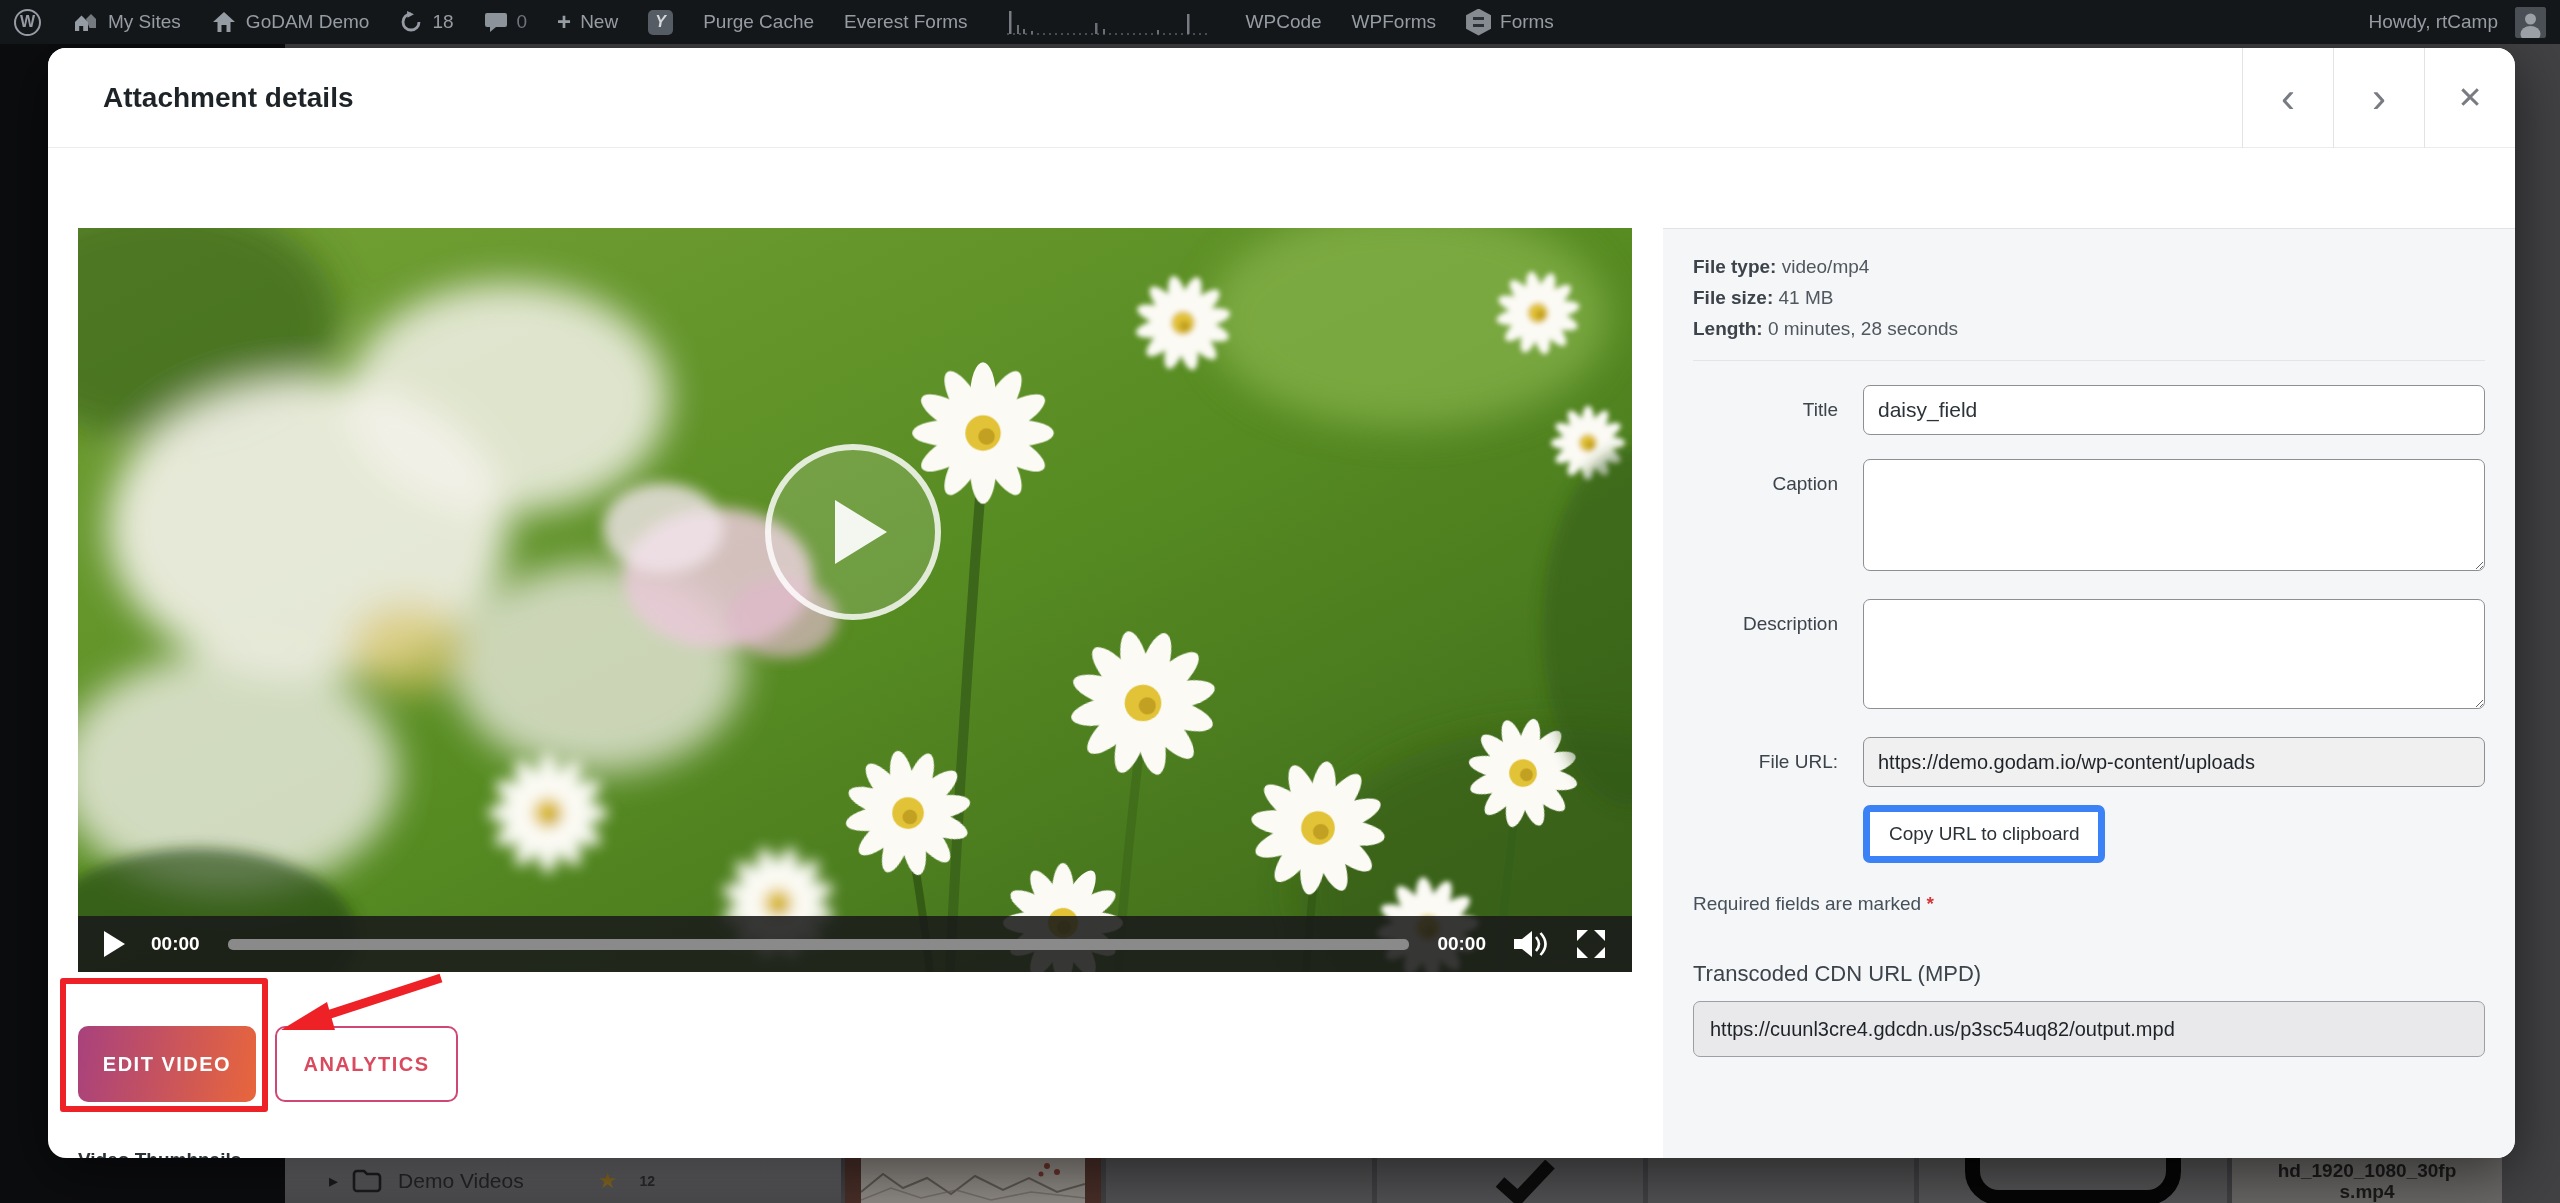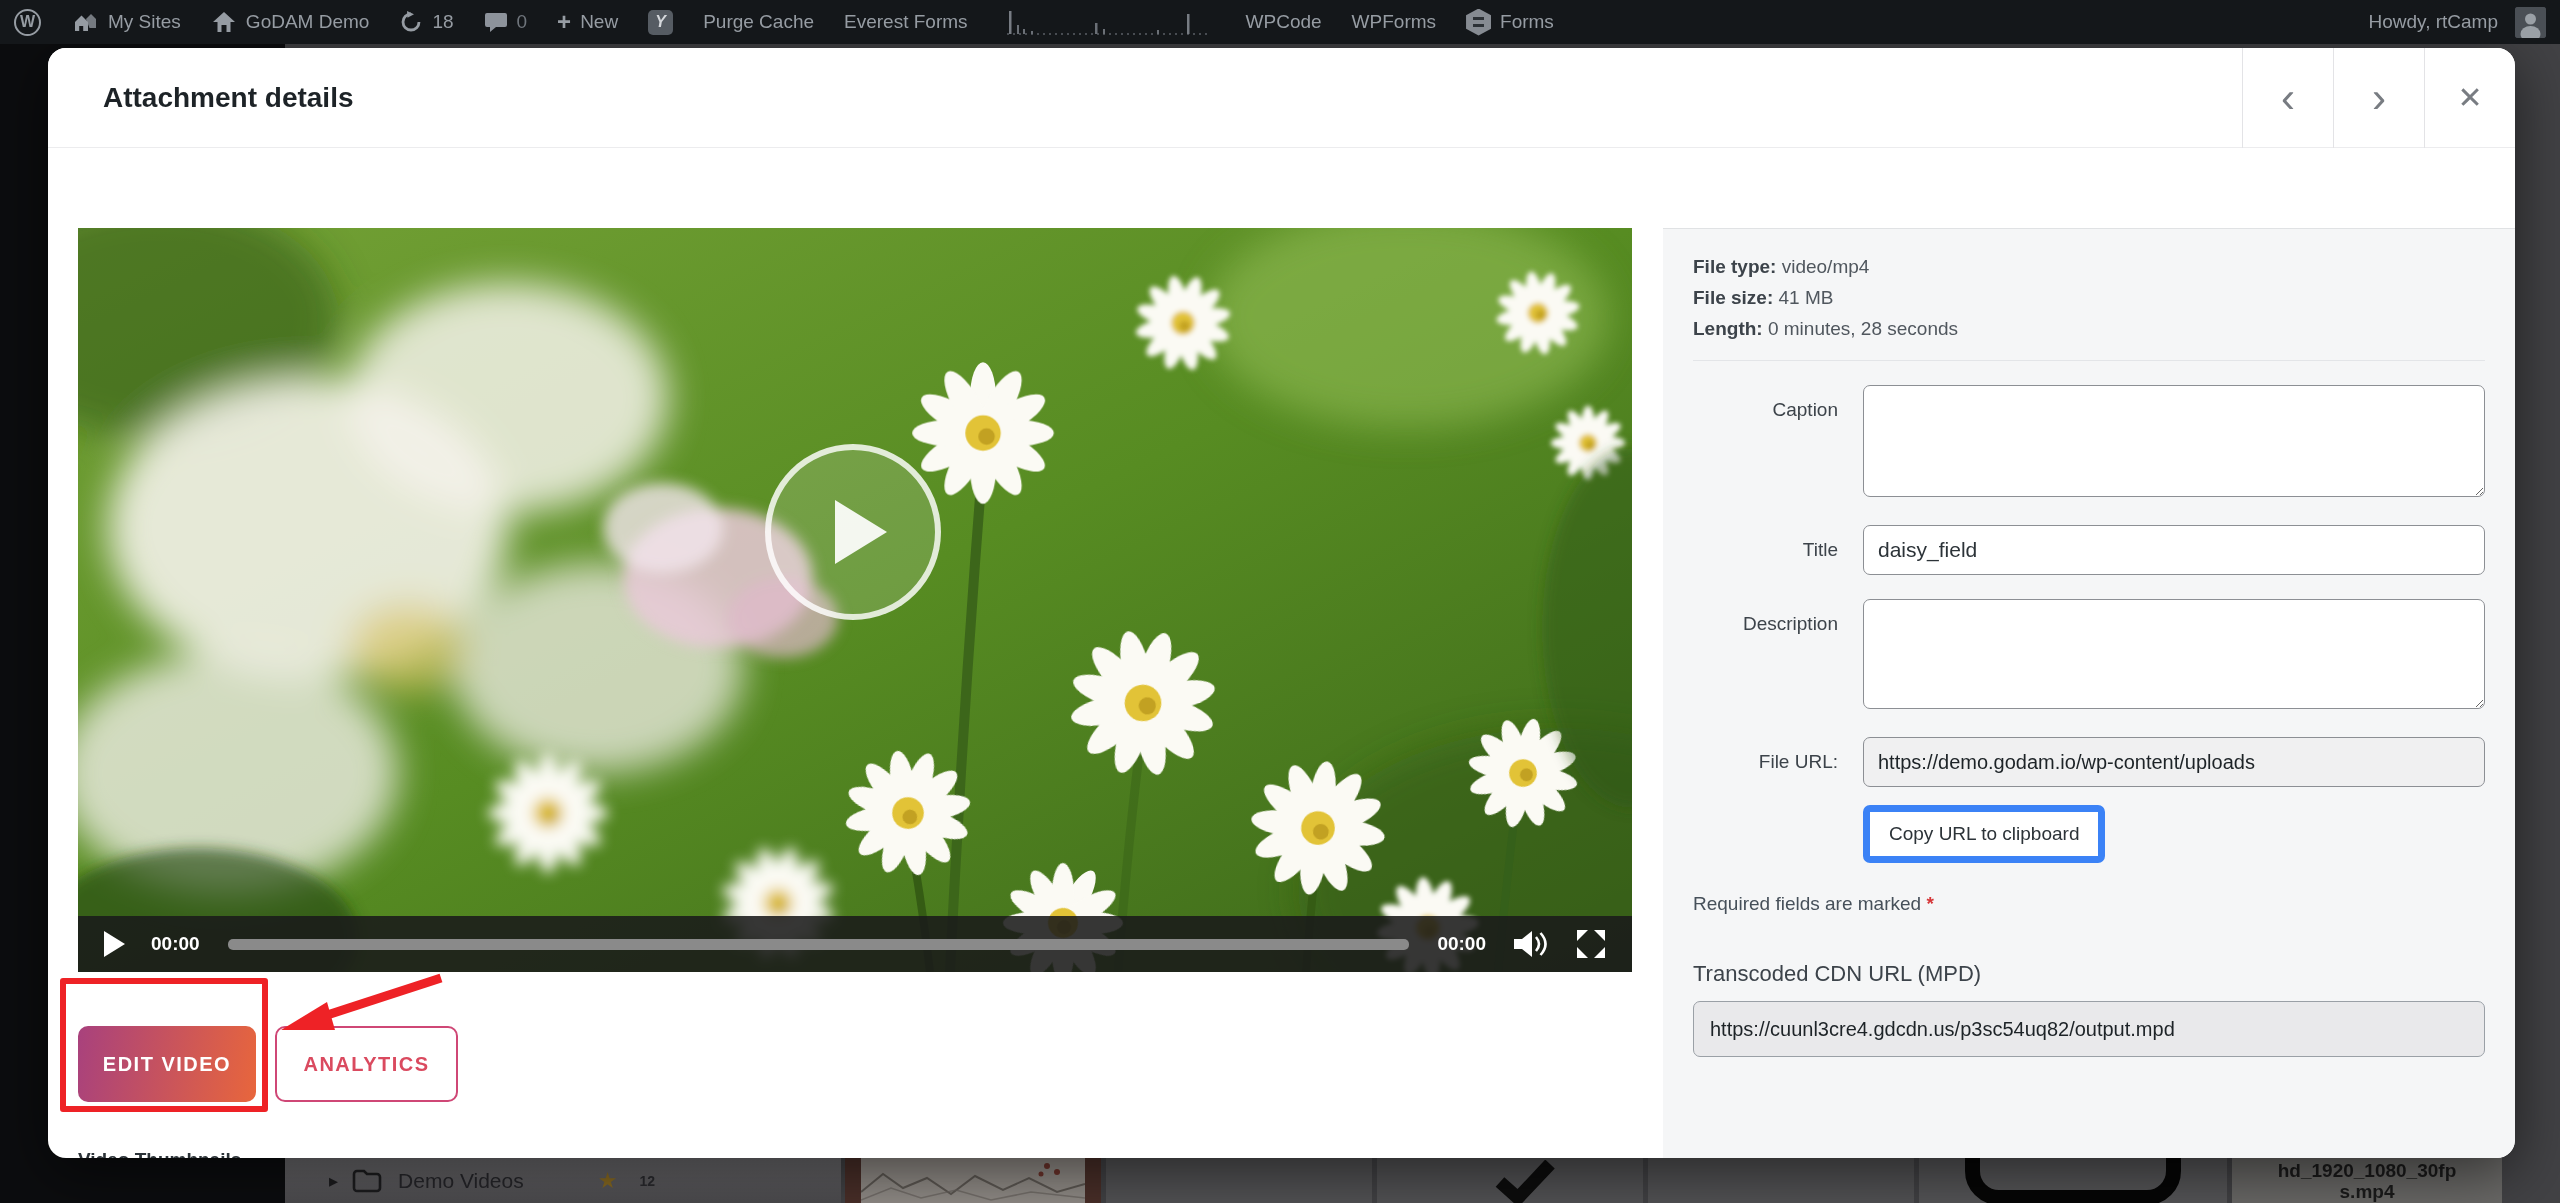--- a/index.html
+++ b/index.html
@@ -369,26 +369,26 @@
         <b>File size:</b>
         <span>41 MB</span>
       </div>
       <div class="detail-line">
         <b>Length:</b>
         <span>0 minutes, 28 seconds</span>
       </div>
       <hr class="side-hr">
 
       <div class="frow">
+        <label class="flabel">Title</label>
+        <span class="fctl"><input class="txt-input" type="text" value="daisy_field" style=""></span>
+      </div>
+      <div class="frow">
         <label class="flabel">Caption</label>
         <span class="fctl"><textarea class="txt-area" style=""></textarea></span>
-      </div>
-      <div class="frow">
-        <label class="flabel">Title</label>
-        <span class="fctl"><input class="txt-input" type="text" value="daisy_field" style=""></span>
       </div>
       <div class="frow">
         <label class="flabel">Description</label>
         <span class="fctl"><textarea class="txt-area desc" style=""></textarea></span>
       </div>
       <div class="frow">
         <label class="flabel">File URL:</label>
         <span class="fctl"><input class="txt-input readonly-input" type="text" readonly="" value="https://demo.godam.io/wp-content/uploads" style=""></span>
       </div>
       <div class="copy-row">

